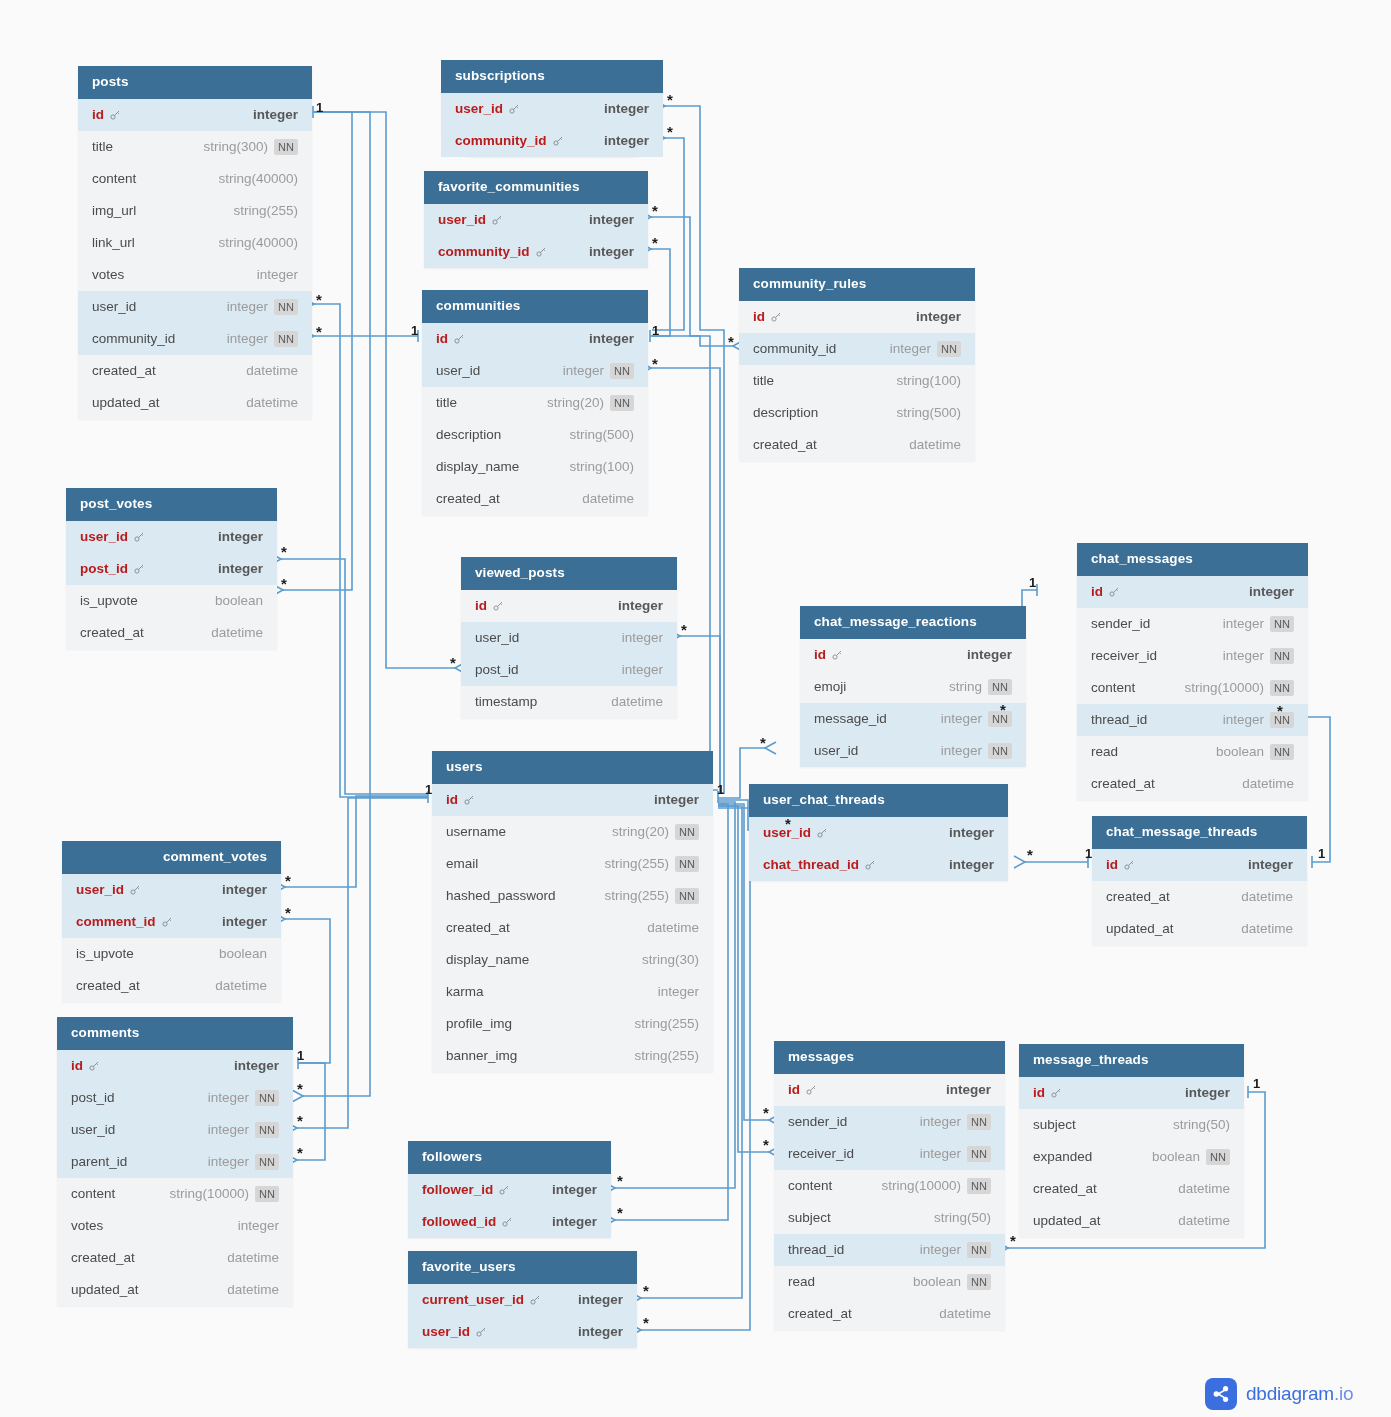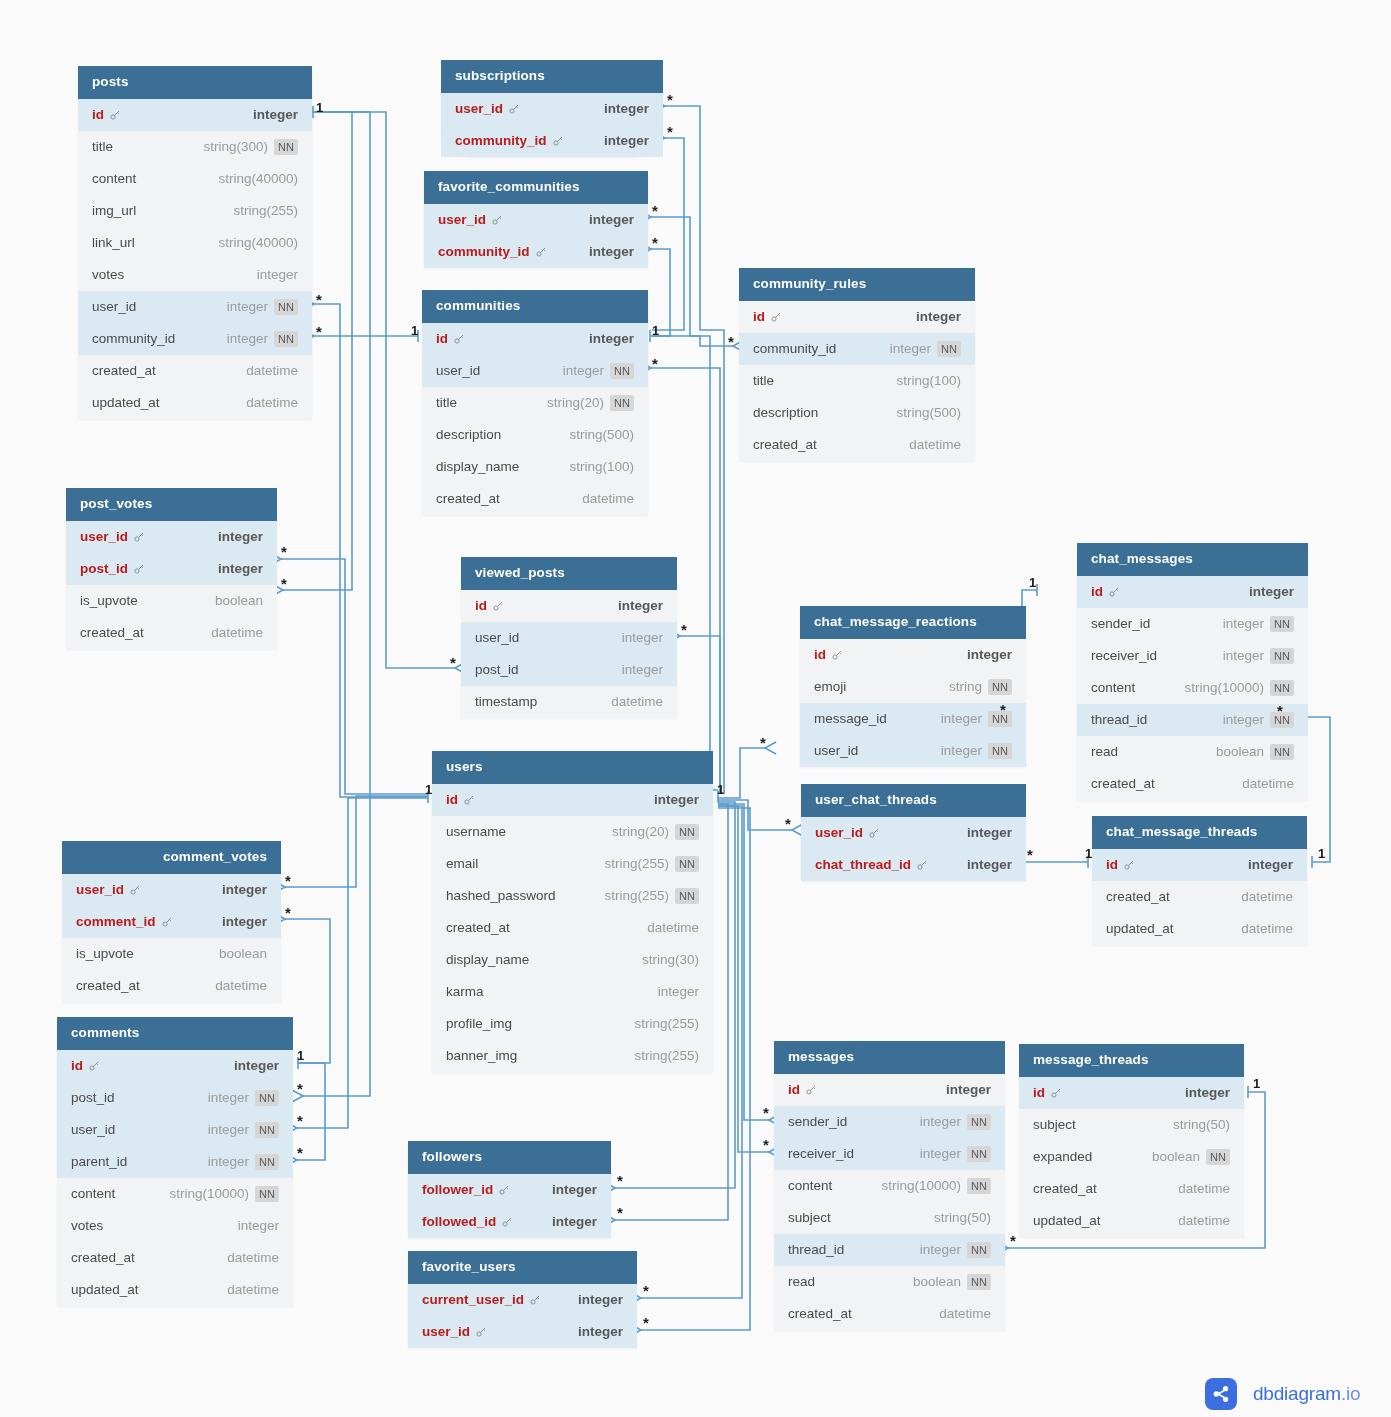--- a/index.html
+++ b/index.html
@@ -54,21 +54,21 @@
   .card .body{background:#f2f3f4;}
   
   .card-lbl{
     position:absolute;font-size:13px;font-weight:bold;color:#1d1d1d;
     line-height:1;
   }
   .star-lbl{
     position:absolute;font-size:15px;font-weight:bold;color:#1d1d1d;line-height:1;
   }
   
-  #logo{position:absolute;left:1205px;top:1378px;display:flex;align-items:center;gap:16px;}
+  #logo{position:absolute;left:1205px;top:1378px;display:flex;align-items:center;gap:9px;}
   #logo .mark{
     width:32px;height:32px;border-radius:8px;background:#3b6fe0;
     display:flex;align-items:center;justify-content:center;
   }
   #logo .txt{font-size:19px;color:#3b6fe0;letter-spacing:-.2px;}
   #logo .txt .suffix{color:#6d8fe8;}
 </style>
 </head>
 <body>
 
@@ -752,21 +752,21 @@
           <div class="row">
             <span class="nm">
               <span>banner_img</span>
             </span>
             <span class="ty">
               <span>string(255)</span>
             </span>
           </div>
         </div>
       </div>
-      <div class="card" style="left: 801px; top: 784px; width: 225px;">
+      <div class="card" style="left: 749px; top: 784px; width: 259px;">
         <div class="hdr">user_chat_threads</div>
         <div class="body">
           <div class="row key pk">
             <span class="nm">
               <span>user_id</span>
               <span class="pkicon">
                 <svg viewBox="0 0 24 24" width="12" height="12" fill="none" stroke="#4a4a4a" stroke-width="2">
                   <circle cx="8" cy="16" r="4.2"></circle>
                   <path d="M11 13 L20 4"></path>
                   <path d="M17 7 L19.5 9.5"></path>

